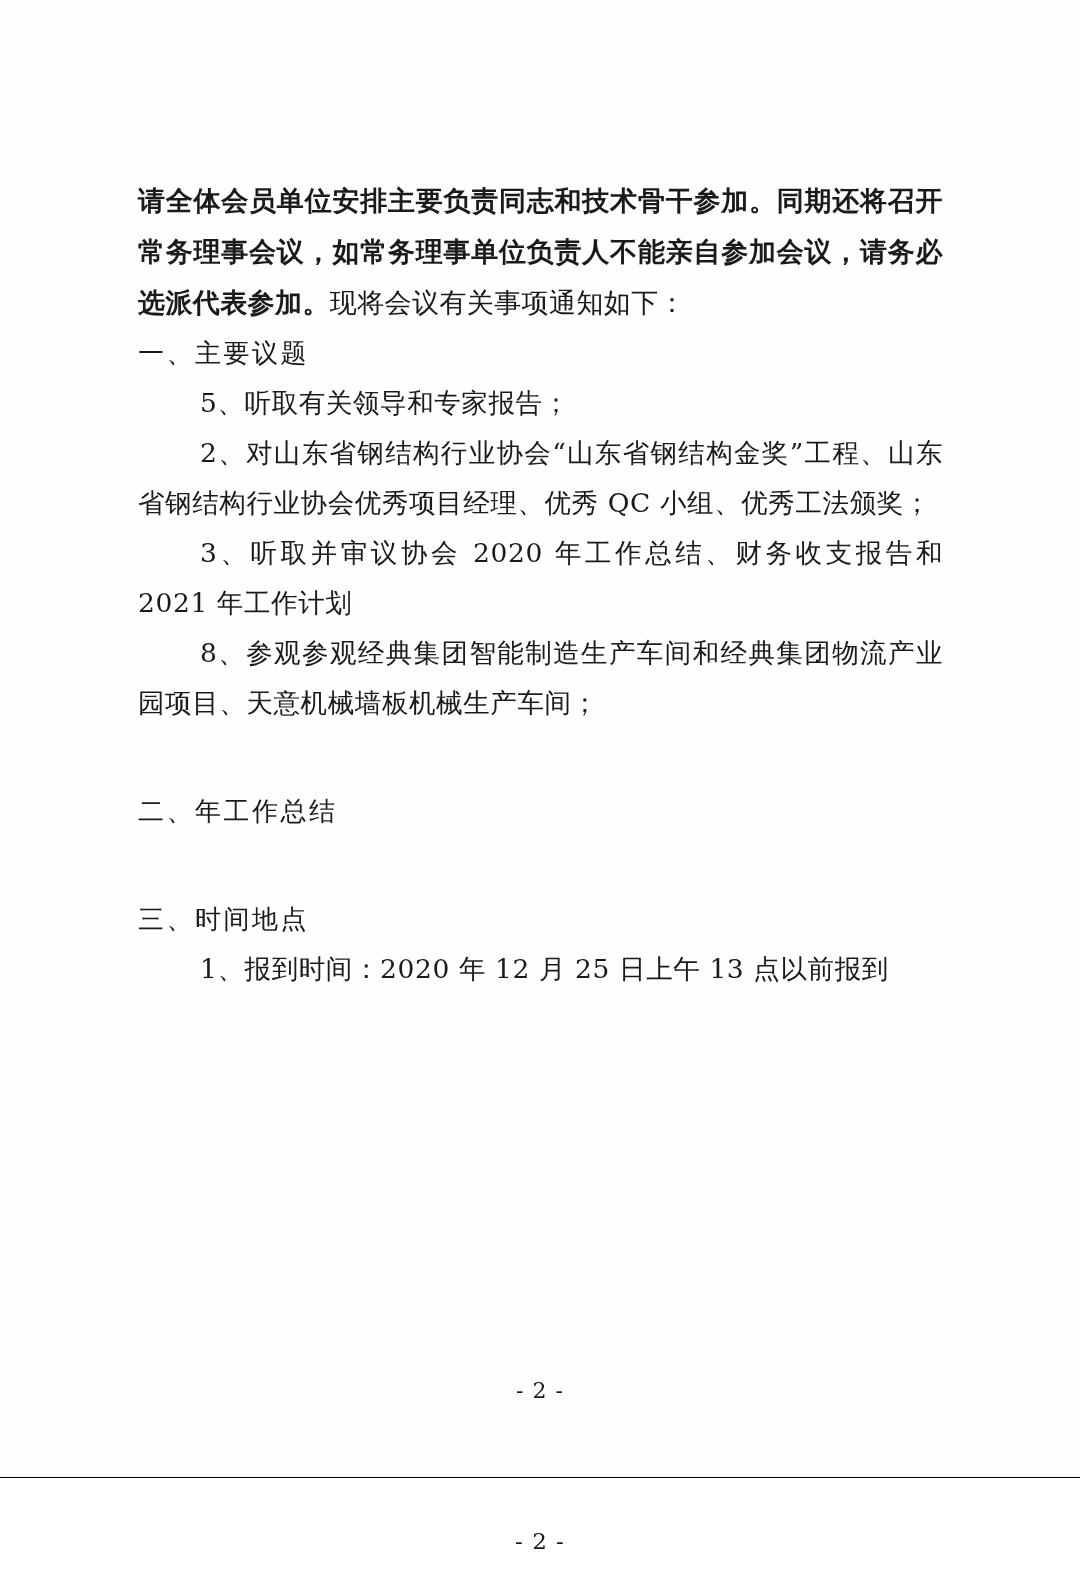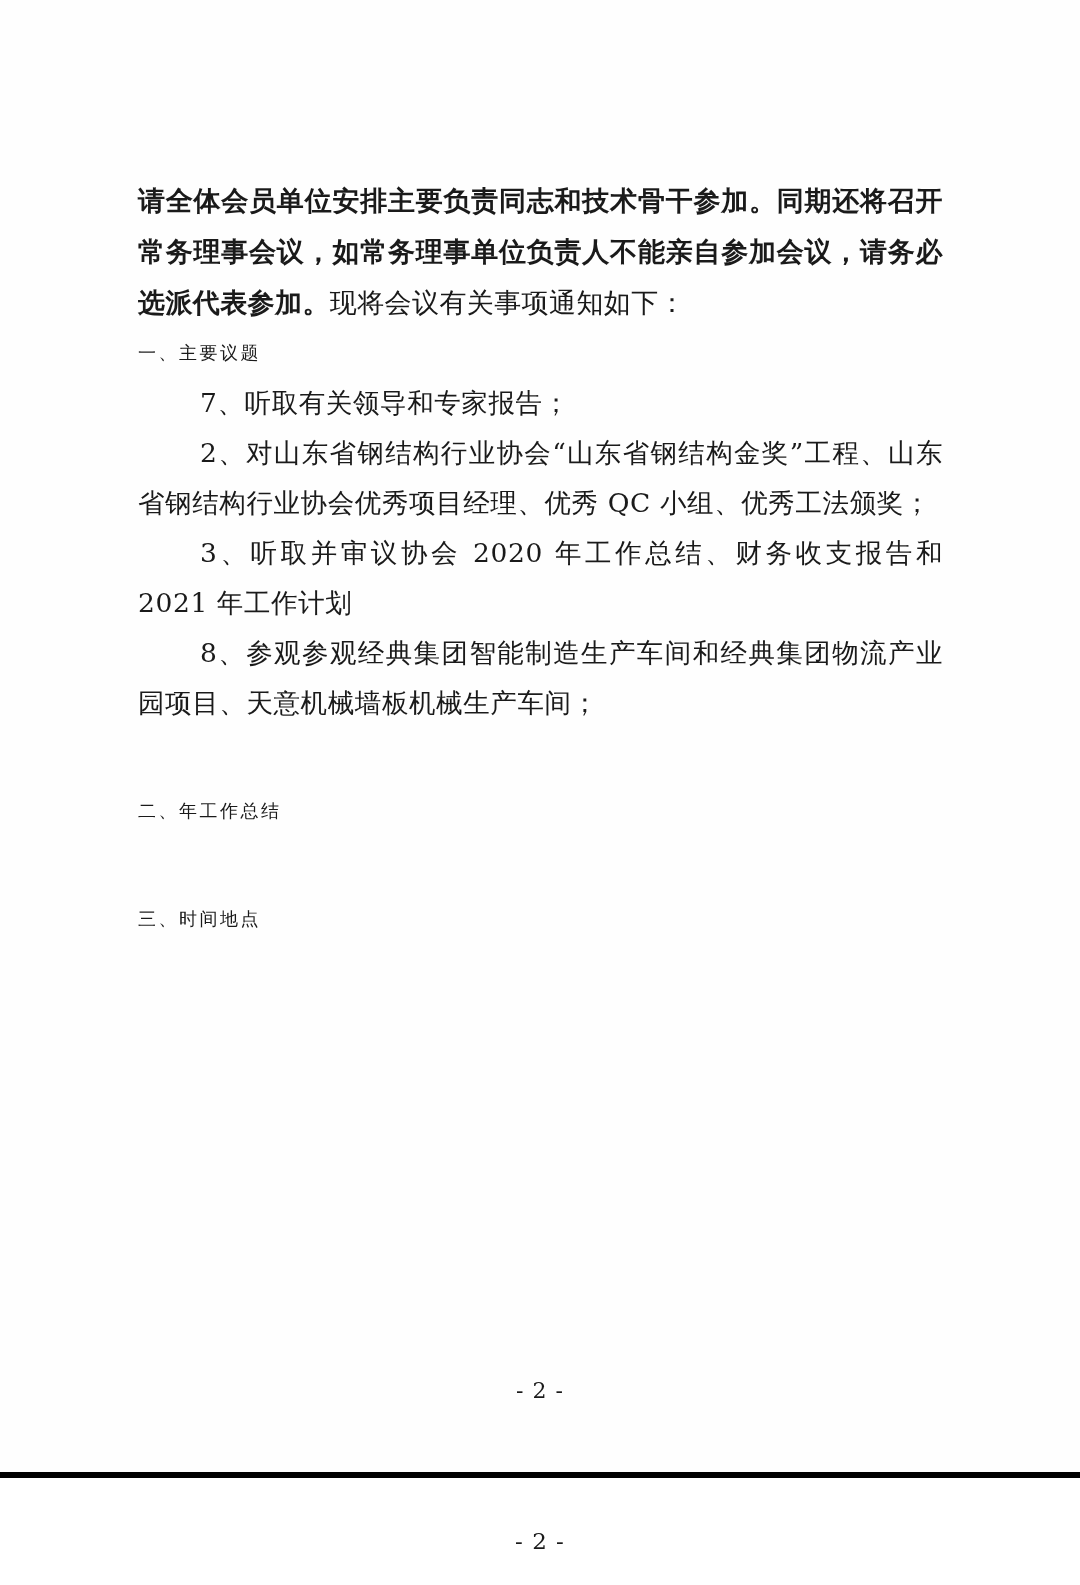--- a/index.html
+++ b/index.html
@@ -17,21 +17,21 @@
     color: #1a1a1a;
     overflow: hidden;
   }
   .sheet {
     position: absolute;
     left: 0;
     top: 0;
     width: 1080px;
     height: 1478px;
     background: #fefefe;
-    border-bottom: 6px solid #000000;
+    border-bottom: 1px solid #000000;
     box-sizing: border-box;
   }
   .content {
     position: absolute;
     left: 138px;
     top: 175px;
     width: 805px;
   }
   .para {
     font-size: 26.5px;
@@ -47,21 +47,21 @@
     line-height: 51px;
     letter-spacing: 0.4px;
     text-align: justify;
     text-justify: inter-ideograph;
     margin: 0;
   }
   .indent {
     text-indent: 62px;
   }
   .section-head {
-    font-size: 18px;
+    font-size: 26px;
     line-height: 50px;
     letter-spacing: 2.5px;
     margin: 0;
     text-indent: 0;
   }
   .gap-large { height: 58px; }
 
   .page-number-inner {
     position: absolute;
     left: 0;
@@ -91,38 +91,39 @@
 <div class="page">
 
   <div class="sheet">
 
     <div class="content">
 
       <p class="bold-lead"><span>请全体会员单位安排主要负责同志和技术骨干参加。同期还将召开常务理事会议，如常务理事单位负责人不能亲自参加会议，请务必选派代表参加。</span><span style="font-weight:400;">现将会议有关事项通知如下：</span></p>
 
       <p class="section-head">一、主要议题</p>
 
-      <p class="para indent">7、听取有关领导和专家报告；</p>
+      <p class="para indent">5、听取有关领导和专家报告；</p>
 
       <p class="para indent">2、对山东省钢结构行业协会“山东省钢结构金奖”工程、山东省钢结构行业协会优秀项目经理、优秀 QC 小组、优秀工法颁奖；</p>
 
       <p class="para indent">3、听取并审议协会 2020 年工作总结、财务收支报告和 2021 年工作计划</p>
 
       <p class="para indent">8、参观参观经典集团智能制造生产车间和经典集团物流产业园项目、天意机械墙板机械生产车间；</p>
 
 
       <div class="gap-large"></div>
 
       <p class="section-head">二、年工作总结</p>
 
 
       <div class="gap-large"></div>
 
       <p class="section-head">三、时间地点</p>
 
+      <p class="para indent">1、报到时间：2020 年 12 月 25 日上午 13 点以前报到</p>
 
     </div>
 
     <div class="page-number-inner">- 2 -</div>
 
   </div>
 
   <div class="page-number-outer">- 2 -</div>
 
 </div>

